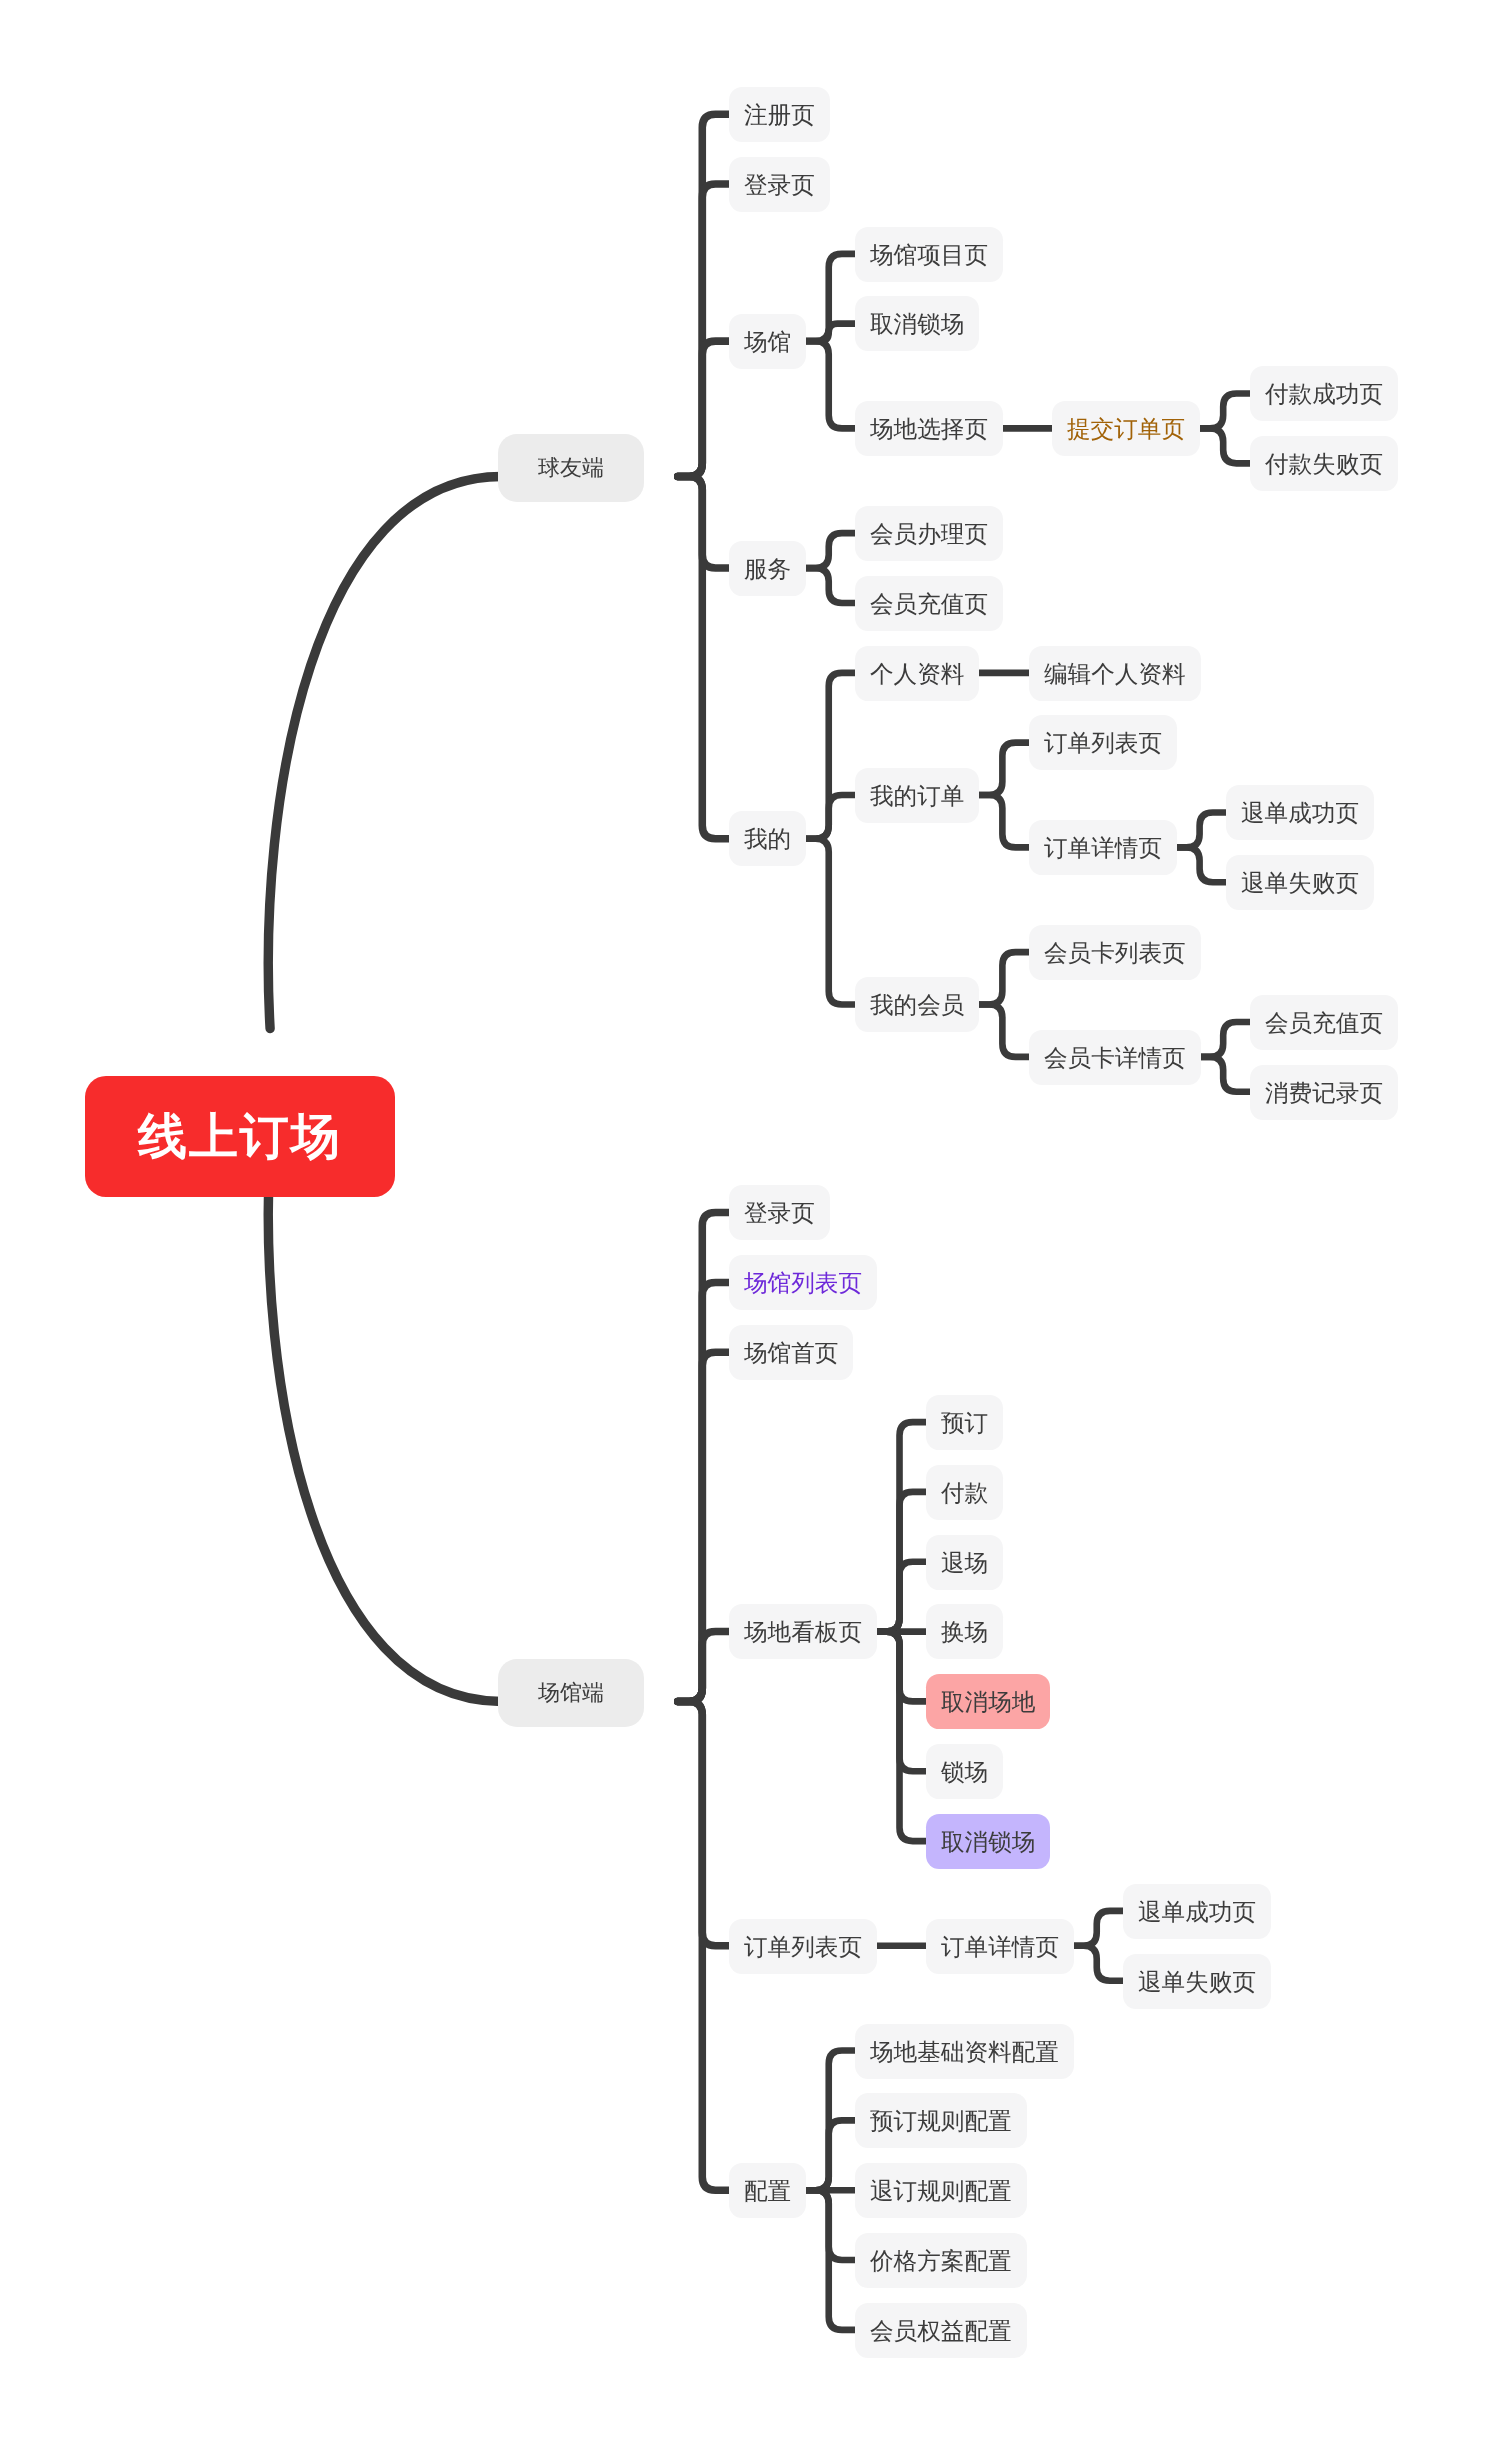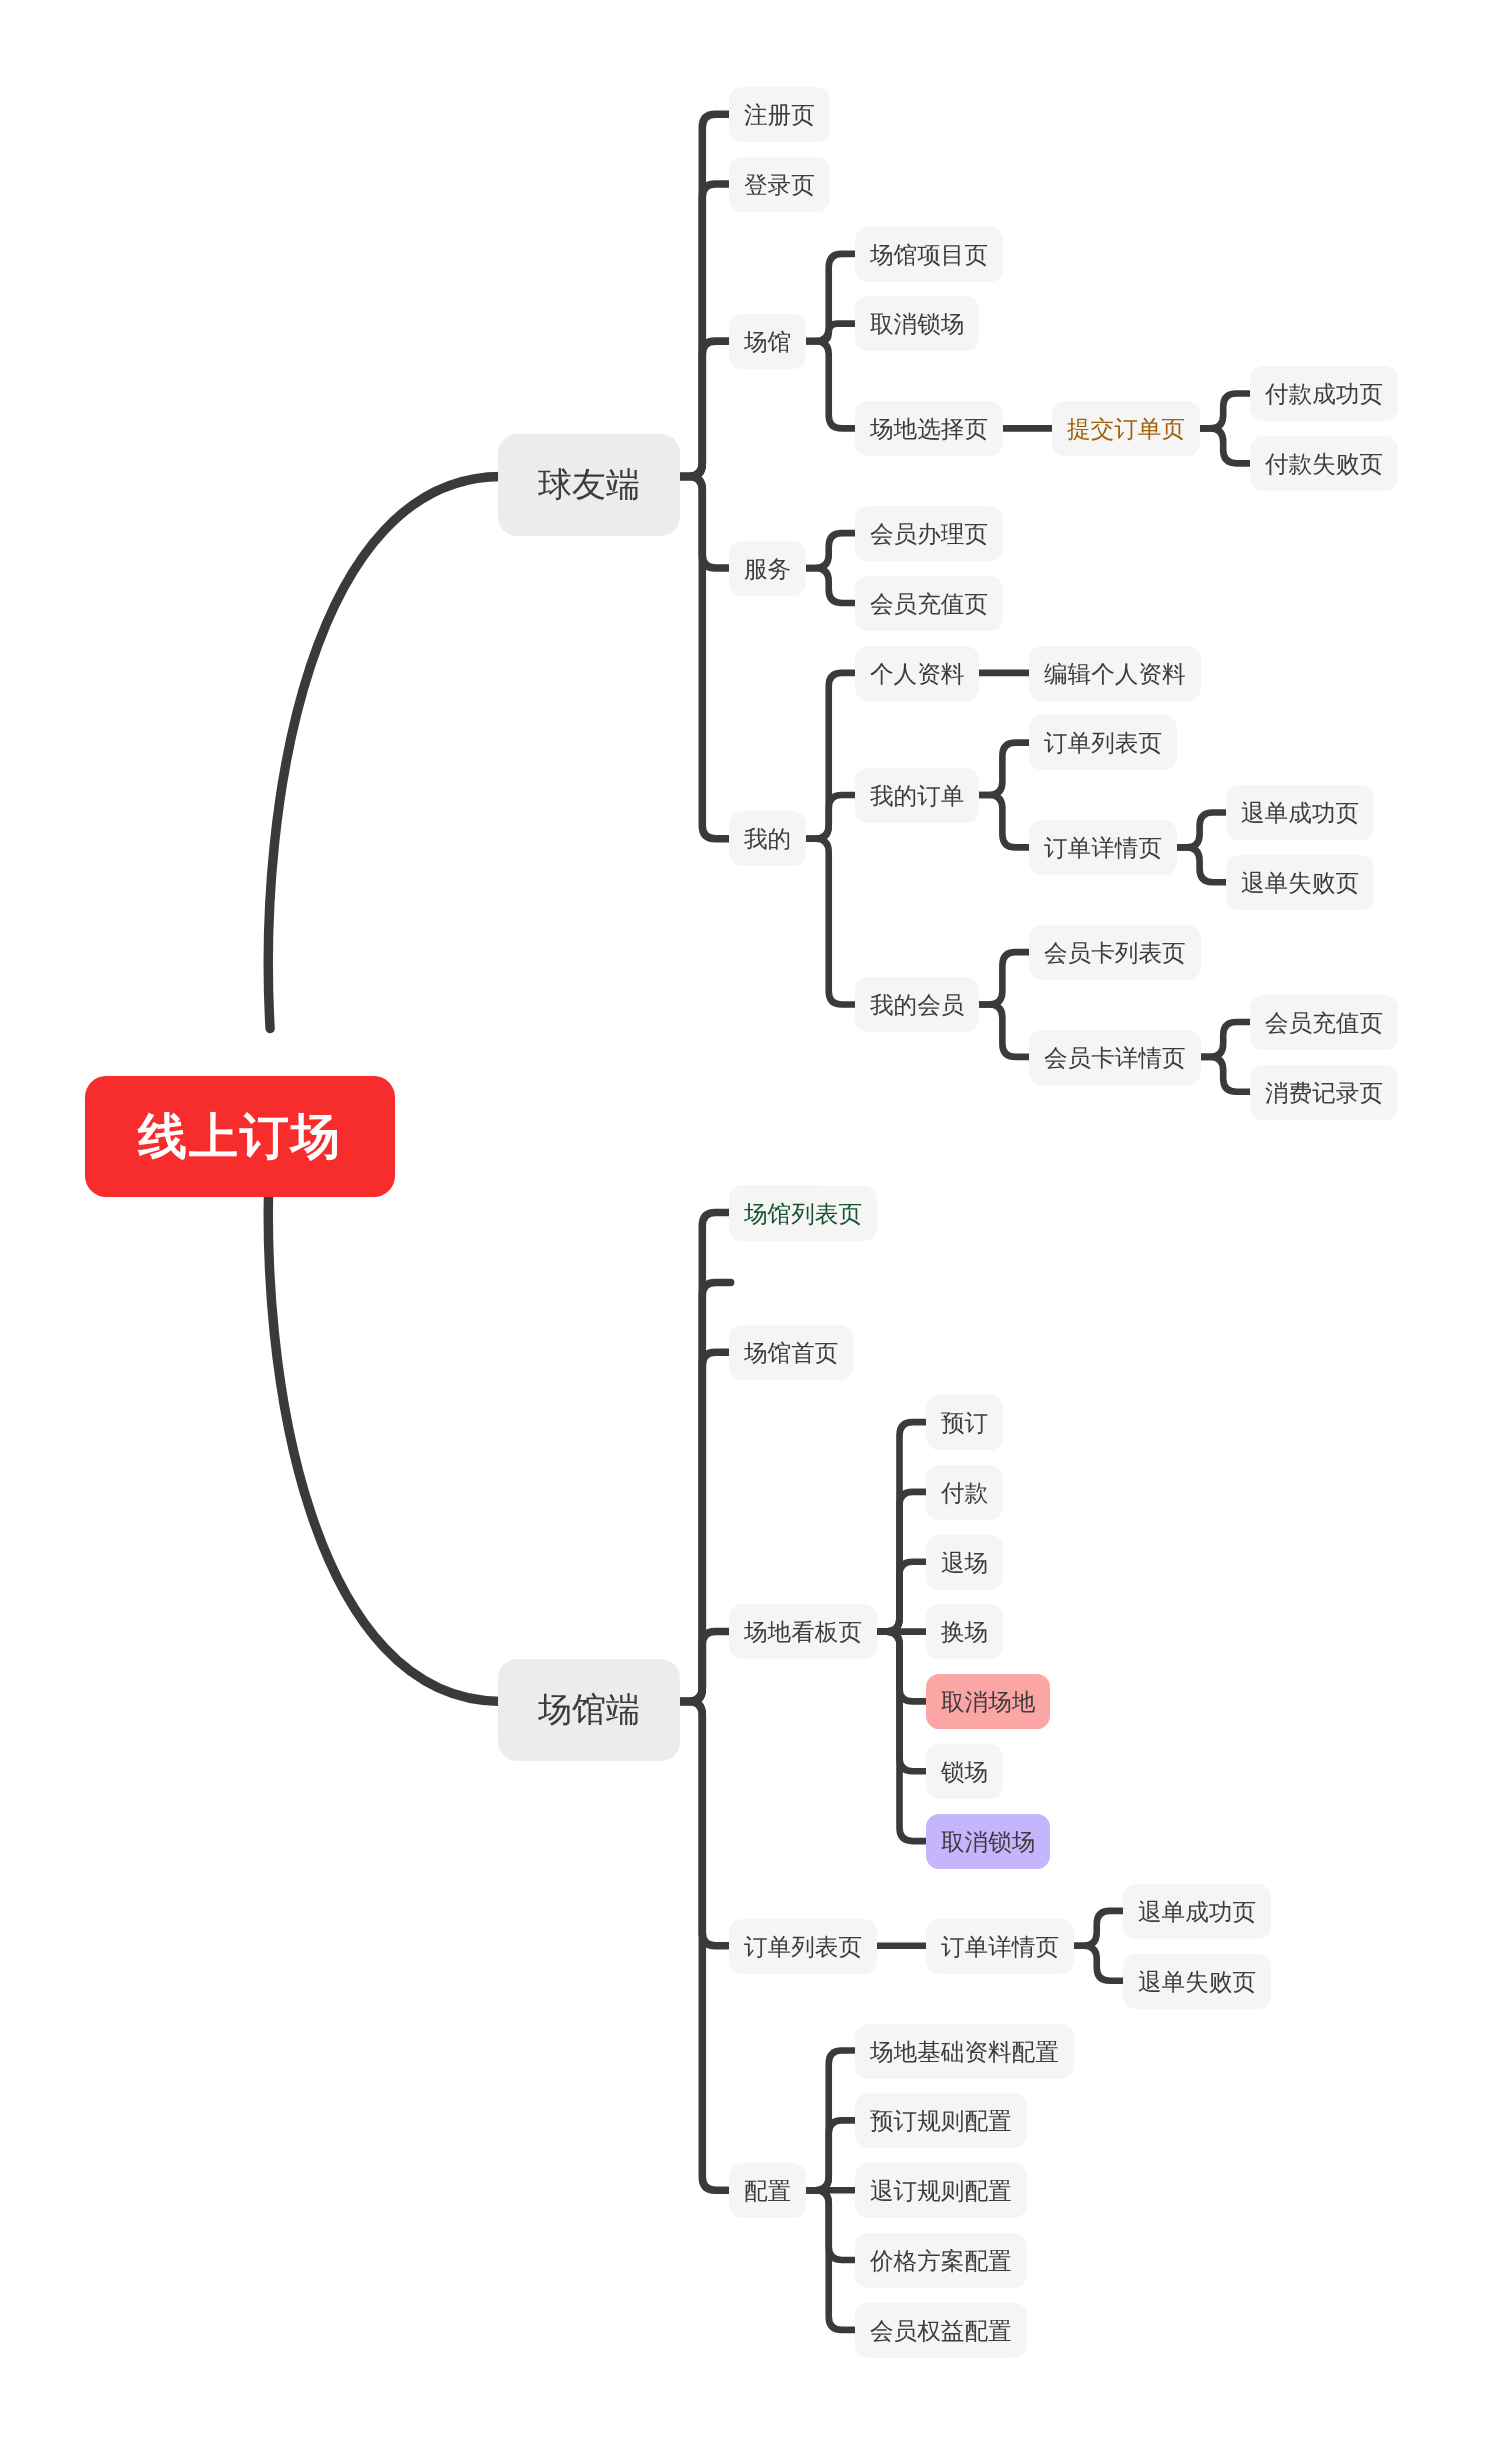--- a/index.html
+++ b/index.html
@@ -33,24 +33,24 @@
   }
   .d0 {
     height: 121px;
     padding: 0 53px;
     border-radius: 21px;
     font-size: 49px;
     font-weight: 700;
     letter-spacing: 1.9px;
   }
   .d1 {
-    height: 102px;
+    height: 68px;
     padding: 16px 40px;
     border-radius: 19px;
-    font-size: 34px;
+    font-size: 22px;
     font-weight: 400;
   }
   .dn {
     height: 55px;
     padding: 0 15px;
     border-radius: 13.2px;
     font-size: 23.6px;
     font-weight: 400;
   }
 </style>
@@ -130,21 +130,21 @@
     <div class="node dn" style="background: rgb(245, 245, 246); color: rgb(60, 60, 60); left: 1029px; top: 820px;">订单详情页</div>
     <div class="node dn" style="background: rgb(245, 245, 246); color: rgb(60, 60, 60); left: 1226px; top: 785px;">退单成功页</div>
     <div class="node dn" style="background: rgb(245, 245, 246); color: rgb(60, 60, 60); left: 1226px; top: 855px;">退单失败页</div>
     <div class="node dn" style="background: rgb(245, 245, 246); color: rgb(60, 60, 60); left: 855px; top: 977px;">我的会员</div>
     <div class="node dn" style="background: rgb(245, 245, 246); color: rgb(60, 60, 60); left: 1029px; top: 925px;">会员卡列表页</div>
     <div class="node dn" style="background: rgb(245, 245, 246); color: rgb(60, 60, 60); left: 1029px; top: 1030px;">会员卡详情页</div>
     <div class="node dn" style="background: rgb(245, 245, 246); color: rgb(60, 60, 60); left: 1250px; top: 995px;">会员充值页</div>
     <div class="node dn" style="background: rgb(245, 245, 246); color: rgb(60, 60, 60); left: 1250px; top: 1065px;">消费记录页</div>
     <div class="node d1" style="background: rgb(236, 236, 236); color: rgb(60, 60, 60); left: 498px; top: 1659px;">场馆端</div>
     <div class="node dn" style="background: rgb(245, 245, 246); color: rgb(60, 60, 60); left: 729px; top: 1185px;">登录页</div>
-    <div class="node dn" style="background: rgb(245, 245, 246); color: #14532d; left: 729px; top: 1186px;">场馆列表页</div>
+    <div class="node dn" style="background: rgb(245, 245, 246); color: #6d28d9; left: 729px; top: 1255px;">场馆列表页</div>
     <div class="node dn" style="background: rgb(245, 245, 246); color: rgb(60, 60, 60); left: 729px; top: 1325px;">场馆首页</div>
     <div class="node dn" style="background: rgb(245, 245, 246); color: rgb(60, 60, 60); left: 729px; top: 1604px;">场地看板页</div>
     <div class="node dn" style="background: rgb(245, 245, 246); color: rgb(60, 60, 60); left: 926px; top: 1395px;">预订</div>
     <div class="node dn" style="background: rgb(245, 245, 246); color: rgb(60, 60, 60); left: 926px; top: 1465px;">付款</div>
     <div class="node dn" style="background: rgb(245, 245, 246); color: rgb(60, 60, 60); left: 926px; top: 1535px;">退场</div>
     <div class="node dn" style="background: rgb(245, 245, 246); color: rgb(60, 60, 60); left: 926px; top: 1604px;">换场</div>
     <div class="node dn" style="background: #fca5a5; color: rgb(60, 60, 60); left: 926px; top: 1674px;">取消场地</div>
     <div class="node dn" style="background: rgb(245, 245, 246); color: rgb(60, 60, 60); left: 926px; top: 1744px;">锁场</div>
     <div class="node dn" style="background: #c4b5fd; color: rgb(60, 60, 60); left: 926px; top: 1814px; text-align: center;">取消锁场</div>
     <div class="node dn" style="background: rgb(245, 245, 246); color: rgb(60, 60, 60); left: 729px; top: 1919px;">订单列表页</div>

